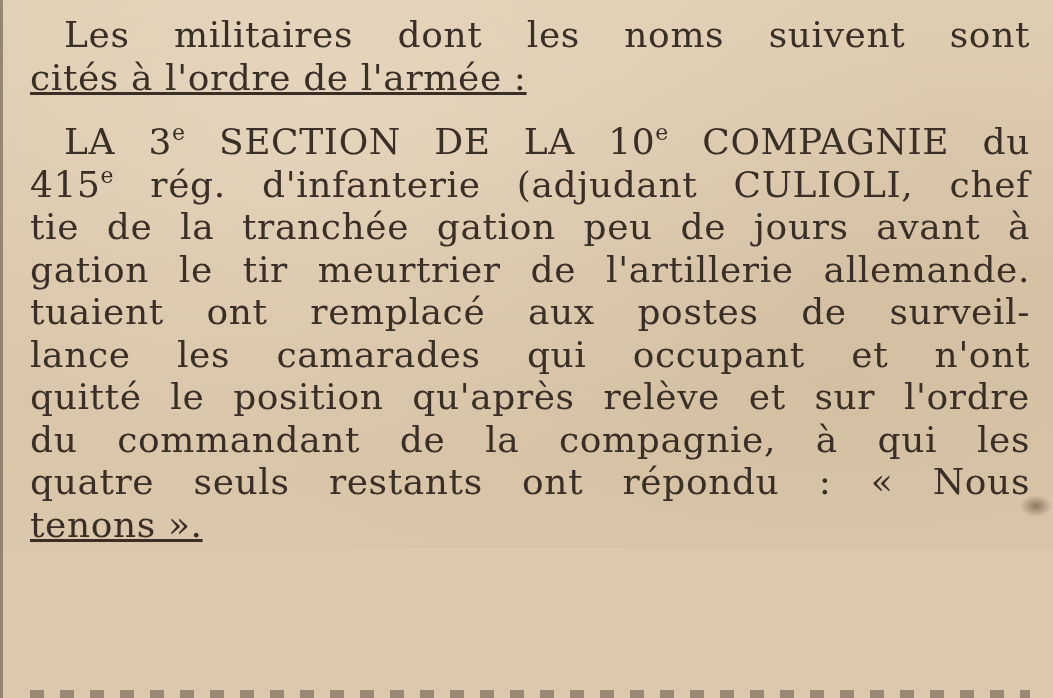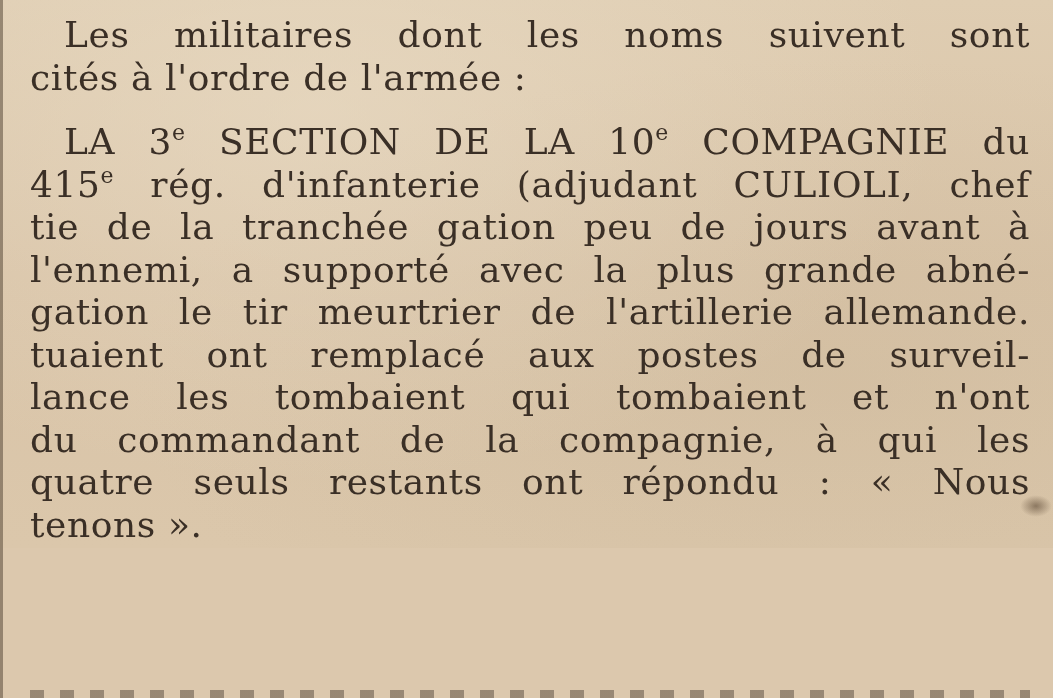--- a/index.html
+++ b/index.html
@@ -43,21 +43,21 @@
       letter-spacing: 0.6px;
     }
     .line {
       display: block;
       white-space: nowrap;
       text-align: justify;
       text-align-last: justify;
       height: 42.5px;
     }
     .line.indent { padding-left: 34px; }
-    .line.last { text-align-last: left; }
+    .line.last { text-align-last: left; text-decoration: underline; }
     .gap { height: 22px; }
     sup { font-size: 22px; vertical-align: 14px; line-height: 0; }
     .smudge {
       position: absolute;
       left: 1020px; top: 495px;
       width: 32px; height: 22px;
       border-radius: 50%;
       background: radial-gradient(ellipse, rgba(90,70,50,0.6), rgba(90,70,50,0) 70%);
     }
     .cutoff {
@@ -77,24 +77,24 @@
 
   <div class="text">
     <span class="line indent">Les militaires dont les noms suivent sont</span>
     <span class="line last">cités à l'ordre de l'armée :</span>
 
     <div class="gap"></div>
 
     <span class="line indent"><span>LA 3</span><sup>e</sup><span> SECTION DE LA 10</span><sup>e</sup><span> COMPAGNIE du</span></span>
     <span class="line"><span>415</span><sup>e</sup><span> rég. d'infanterie (adjudant CULIOLI, chef</span></span>
     <span class="line">tie de la tranchée gation peu de jours avant à</span>
-    <span class="line">l'ennemi, a supporté avec la plus grande abné-</span>
     <span class="line">gation le tir meurtrier de l'artillerie allemande.</span>
     <span class="line">tuaient ont remplacé aux postes de surveil-</span>
-    <span class="line">lance les tombaient qui tombaient et n'ont</span>
+    <span class="line">lance les camarades qui occupant et n'ont</span>
+    <span class="line">quitté le position qu'après relève et sur l'ordre</span>
     <span class="line">du commandant de la compagnie, à qui les</span>
     <span class="line">quatre seuls restants ont répondu : « Nous</span>
     <span class="line last">tenons ».</span>
   </div>
 
   <div class="smudge"></div>
   <div class="cutoff"></div>
 </div>
 
 </body></html>

